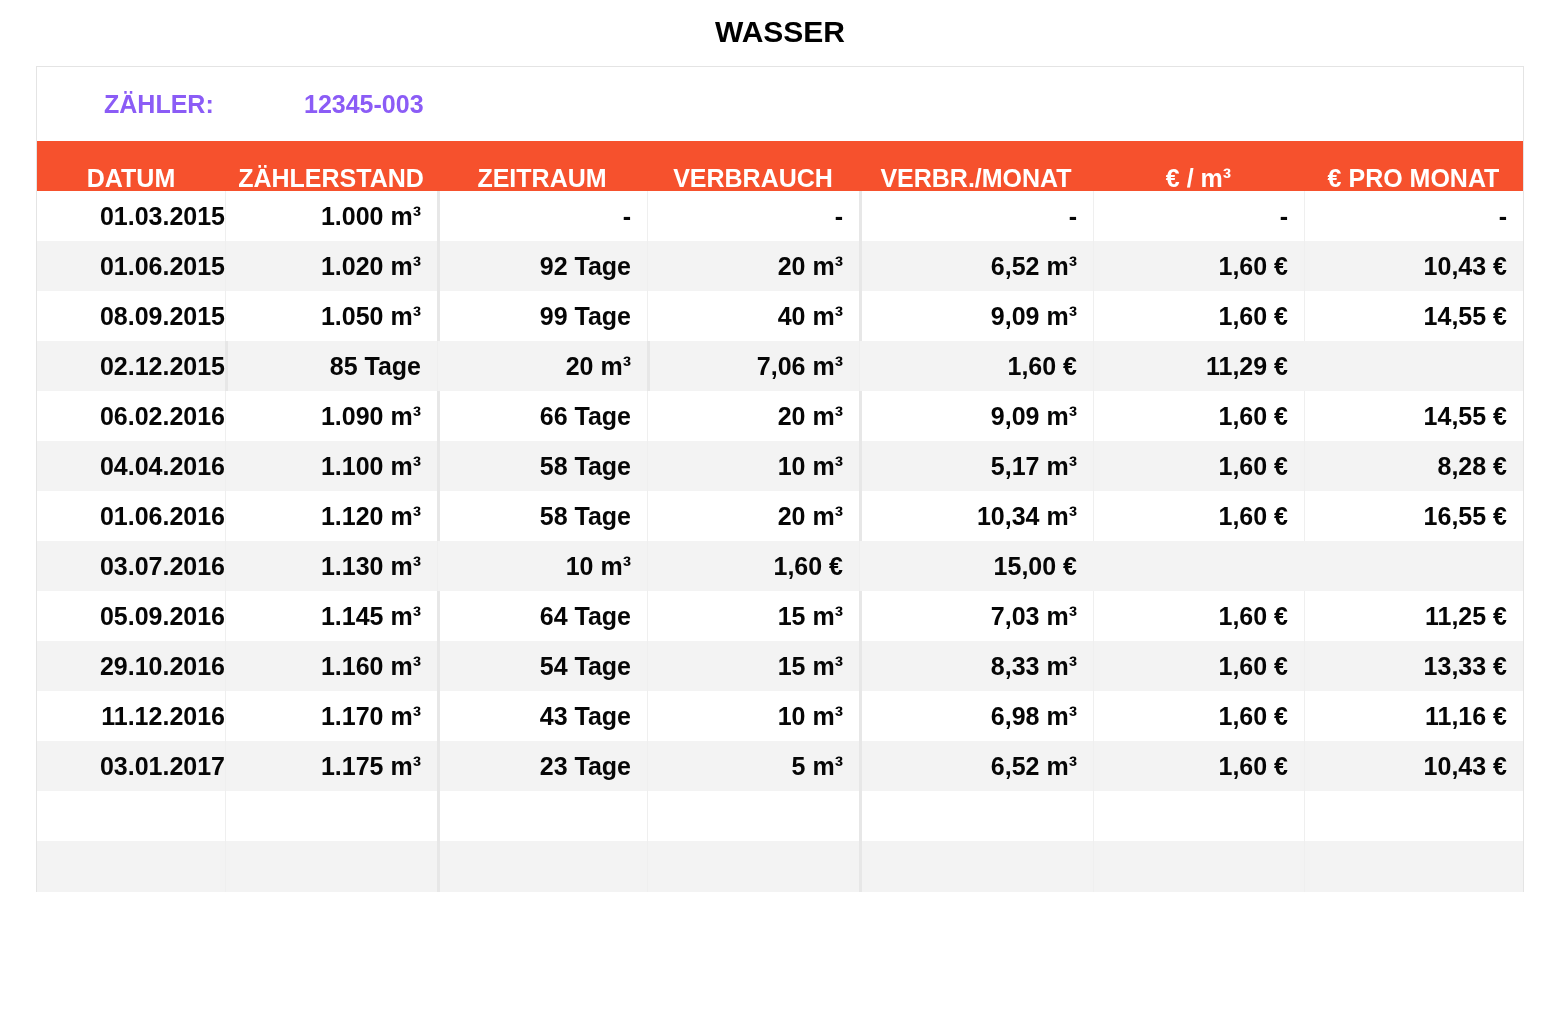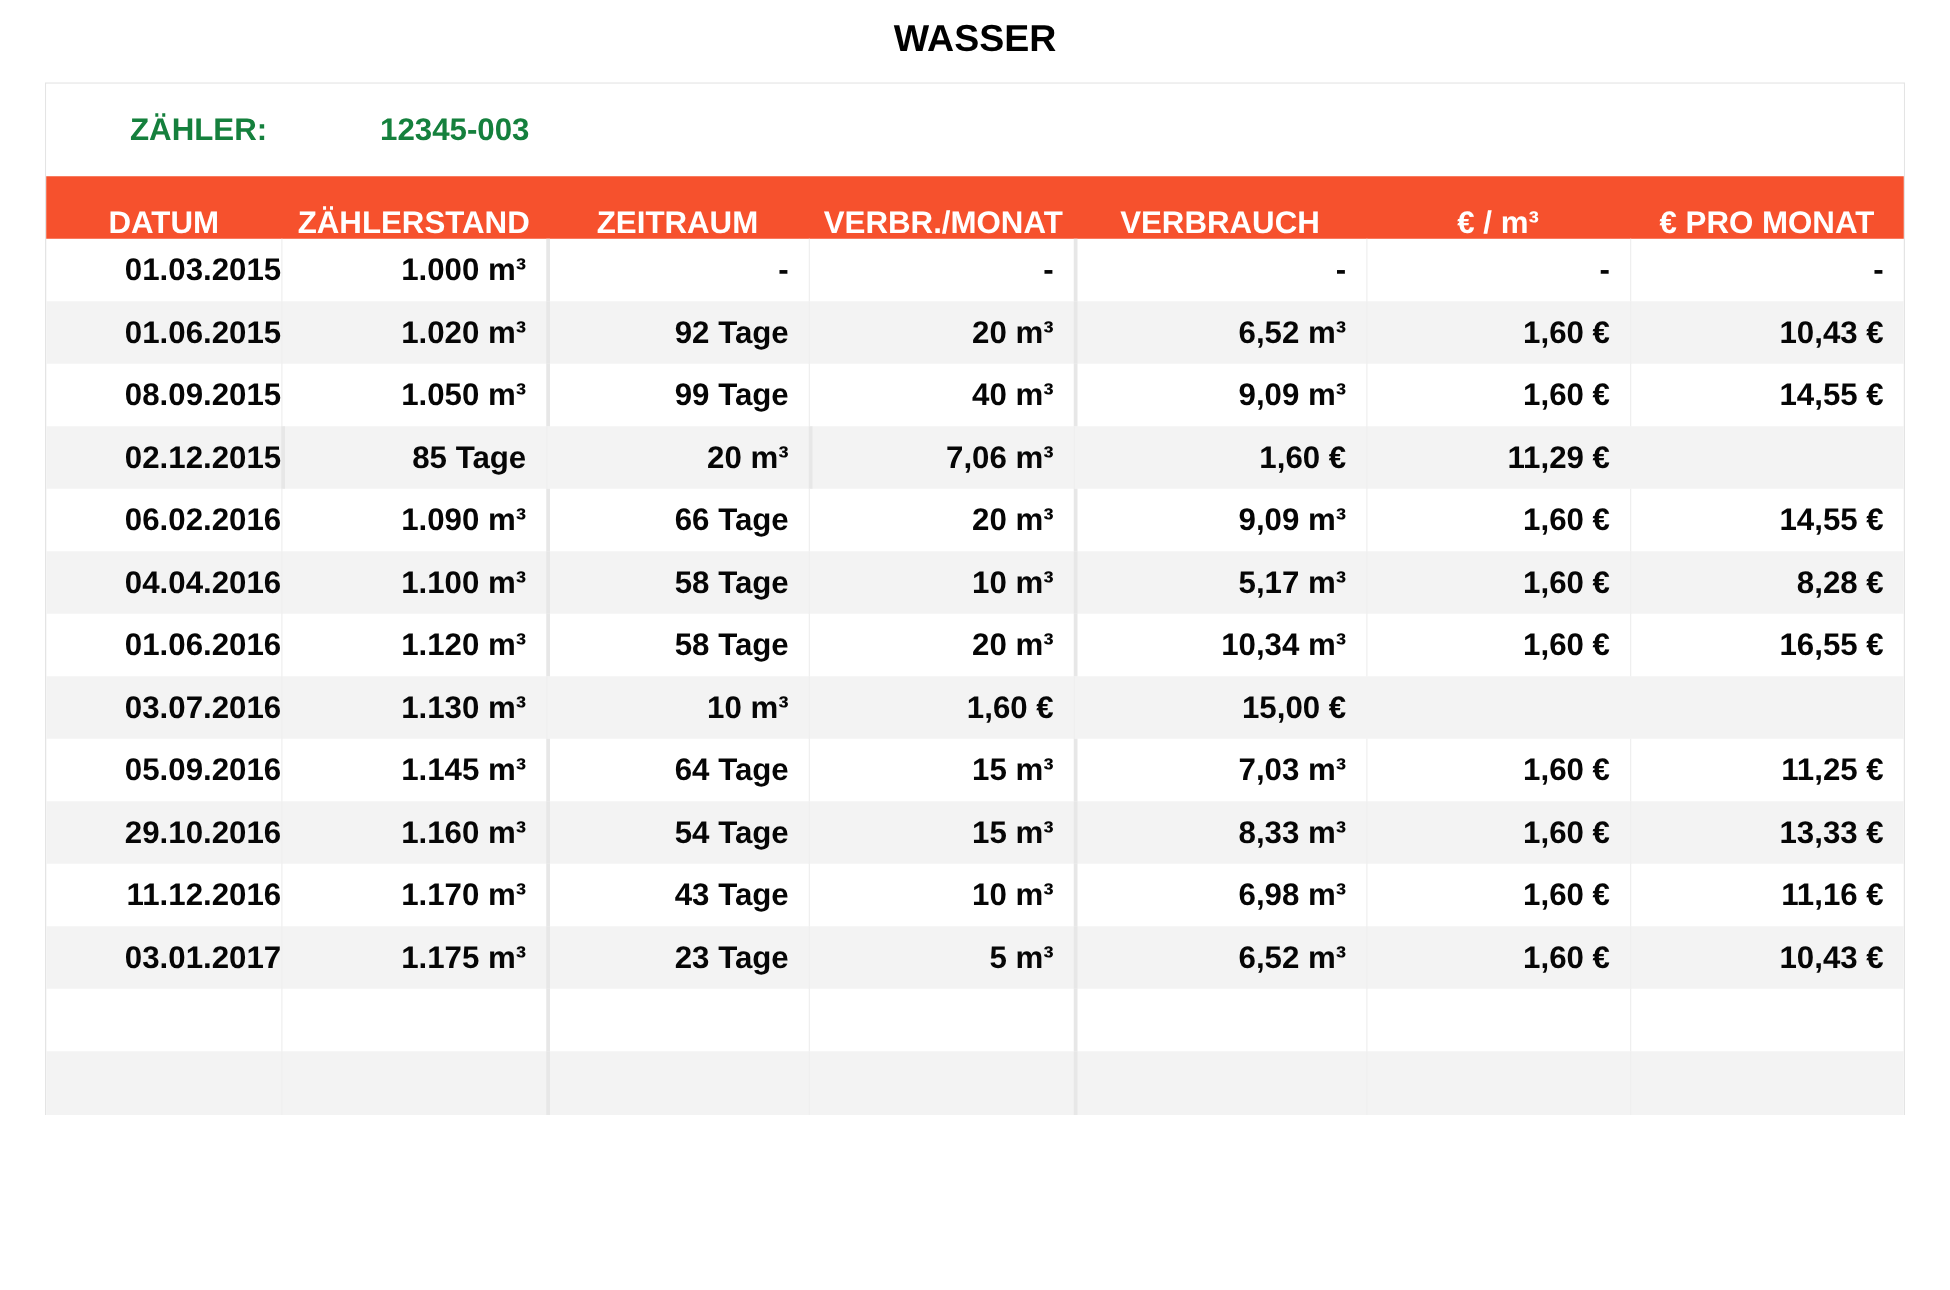--- a/index.html
+++ b/index.html
@@ -28,21 +28,21 @@
     margin: 16px 0 0 36px;
     border: 1px solid #e4e4e4;
     background: #ffffff;
   }
   .meter {
     height: 74px;
     display: flex;
     align-items: center;
     padding-left: 67px;
     font-size: 25px;
-    color: #15803d;
+    color: #8b5cf6;
     background: #ffffff;
   }
   .meter .lbl { width: 200px; }
   .grid {
     display: grid;
     grid-template-columns: 188px 212px 210px 212px 234px 211px 219px;
   }
   .thead {
     background: var(--header-bg, #f6512d);
     color: var(--header-text, #ffffff);
@@ -96,22 +96,22 @@
   <div class="sheet">
     <div class="meter">
       <span class="lbl">ZÄHLER:</span>
       <span class="val">12345-003</span>
     </div>
 
     <div class="grid thead">
         <div class="cell c0">DATUM</div>
         <div class="cell c1">ZÄHLERSTAND</div>
         <div class="cell c2">ZEITRAUM</div>
+        <div class="cell c3">VERBRAUCH</div>
         <div class="cell c4">VERBR./MONAT</div>
-        <div class="cell c3">VERBRAUCH</div>
         <div class="cell c5">€ / m³</div>
         <div class="cell c6">€ PRO MONAT</div>
       </div>
     <div class="tbody">
         <div class="grid trow">
           <div class="cell c0 center">01.03.2015</div>
           <div class="cell c1">1.000 m³</div>
           <div class="cell c2">-</div>
           <div class="cell c3">-</div>
           <div class="cell c4">-</div>

